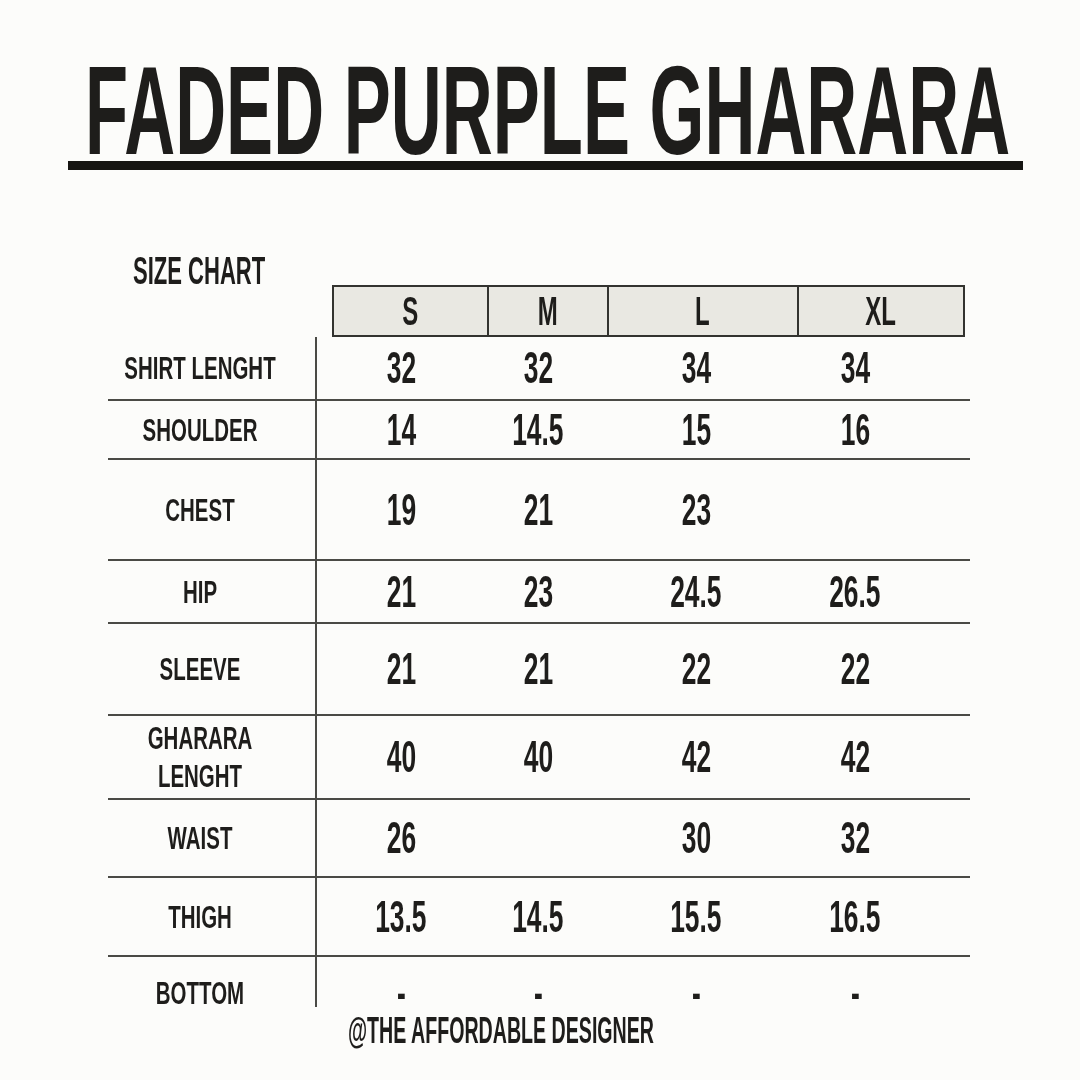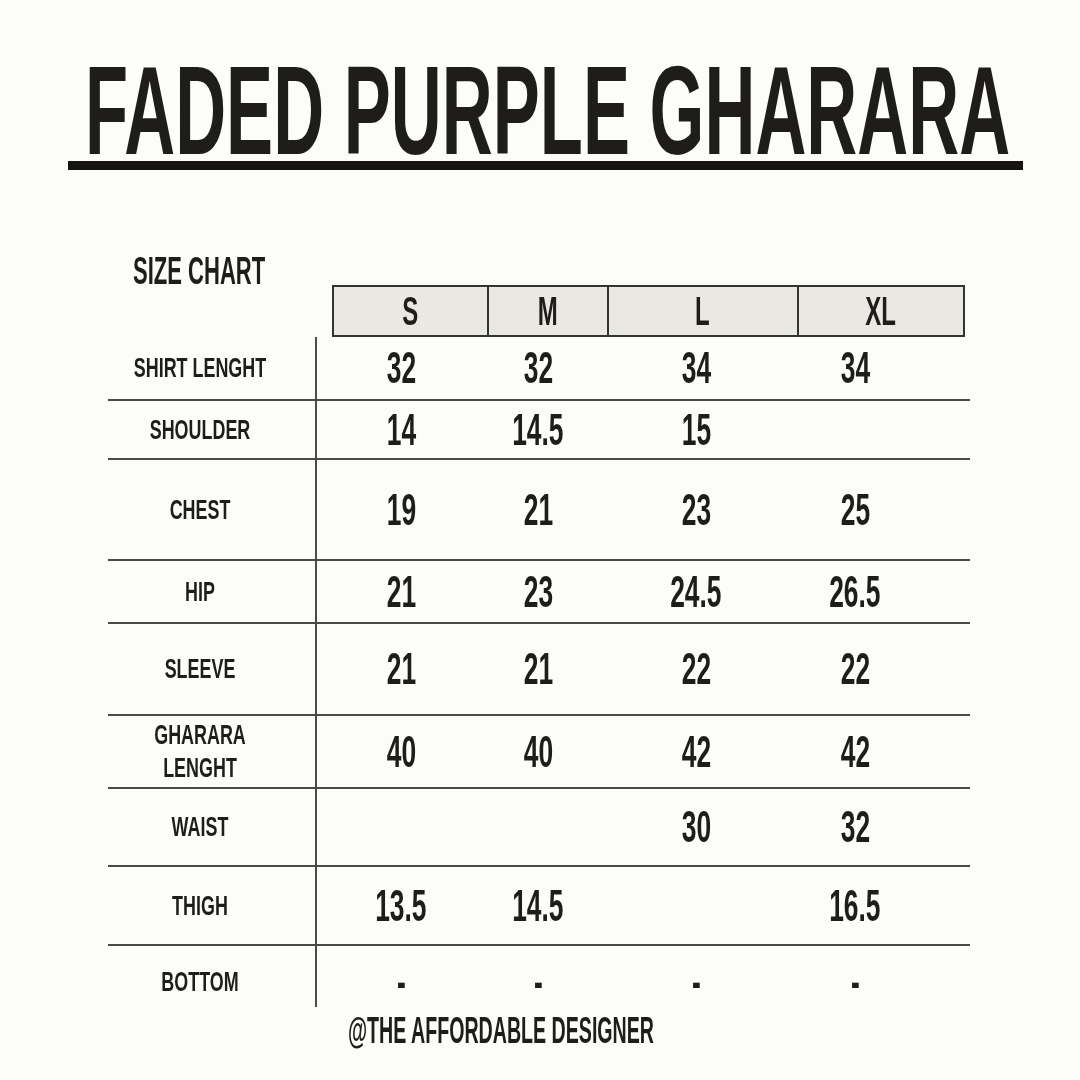--- a/index.html
+++ b/index.html
@@ -69,21 +69,21 @@
     position:relative;width:100%;
     box-sizing:border-box;
     border-bottom:2px solid #4a4a45;
   }
   .trow.last{border-bottom:none;}
 
   .rlabel{
     position:absolute;left:-38px;width:260px;
     top:50%;transform:translateY(-50%);
     text-align:center;
-    font-size:28px;font-weight:800;line-height:1.2;
+    font-size:32px;font-weight:800;line-height:1.2;
   }
   .rlabel .line{
     display:block;
     transform:scaleX(0.64);
     transform-origin:center center;
     white-space:nowrap;
   }
 
   .val{
     position:absolute;width:160px;margin-left:-80px;
@@ -146,31 +146,31 @@
   </div>
 
   <div class="trow" style="height:59px;">
     <div class="rlabel">
       <span class="line">SHOULDER</span>
       <span class="line"></span>
     </div>
     <div class="val c1"><span class="num">14</span></div>
     <div class="val c2"><span class="num">14.5</span></div>
     <div class="val c3"><span class="num">15</span></div>
+    <div class="val c4"><span class="num">16</span></div>
   </div>
 
   <div class="trow" style="height:101px;">
     <div class="rlabel">
       <span class="line">CHEST</span>
       <span class="line"></span>
     </div>
     <div class="val c1"><span class="num">19</span></div>
     <div class="val c2"><span class="num">21</span></div>
     <div class="val c3"><span class="num">23</span></div>
-    <div class="val c4"><span class="num">25</span></div>
   </div>
 
   <div class="trow" style="height:63px;">
     <div class="rlabel">
       <span class="line">HIP</span>
       <span class="line"></span>
     </div>
     <div class="val c1"><span class="num">21</span></div>
     <div class="val c2"><span class="num">23</span></div>
     <div class="val c3"><span class="num">24.5</span></div>
@@ -181,47 +181,49 @@
     <div class="rlabel">
       <span class="line">SLEEVE</span>
       <span class="line"></span>
     </div>
     <div class="val c1"><span class="num">21</span></div>
     <div class="val c2"><span class="num">21</span></div>
     <div class="val c3"><span class="num">22</span></div>
     <div class="val c4"><span class="num">22</span></div>
   </div>
 
-  <div class="trow" style="height:73px;">
+  <div class="trow" style="height:84px;">
     <div class="rlabel">
       <span class="line">GHARARA</span>
       <span class="line">LENGHT</span>
     </div>
     <div class="val c1"><span class="num">40</span></div>
     <div class="val c2"><span class="num">40</span></div>
     <div class="val c3"><span class="num">42</span></div>
     <div class="val c4"><span class="num">42</span></div>
   </div>
 
   <div class="trow" style="height:78px;">
     <div class="rlabel">
       <span class="line">WAIST</span>
       <span class="line"></span>
     </div>
+    <div class="val c1"><span class="num">26</span></div>
     <div class="val c3"><span class="num">30</span></div>
     <div class="val c4"><span class="num">32</span></div>
   </div>
 
   <div class="trow" style="height:79px;">
     <div class="rlabel">
       <span class="line">THIGH</span>
       <span class="line"></span>
     </div>
     <div class="val c1"><span class="num">13.5</span></div>
     <div class="val c2"><span class="num">14.5</span></div>
+    <div class="val c3"><span class="num">15.5</span></div>
     <div class="val c4"><span class="num">16.5</span></div>
   </div>
 
   <div class="trow last" style="height:72px;">
     <div class="rlabel">
       <span class="line">BOTTOM</span>
       <span class="line"></span>
     </div>
     <div class="val c1"><span class="num">-</span></div>
     <div class="val c2"><span class="num">-</span></div>

